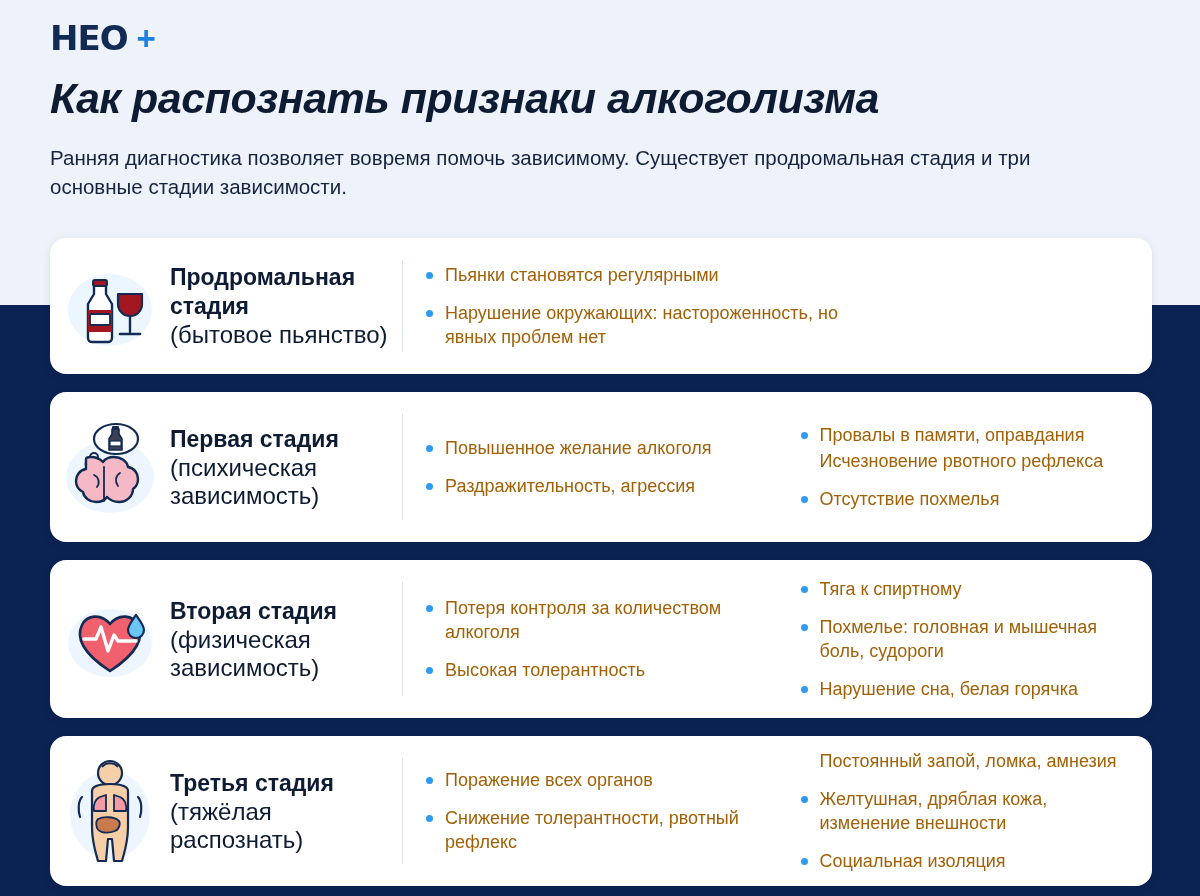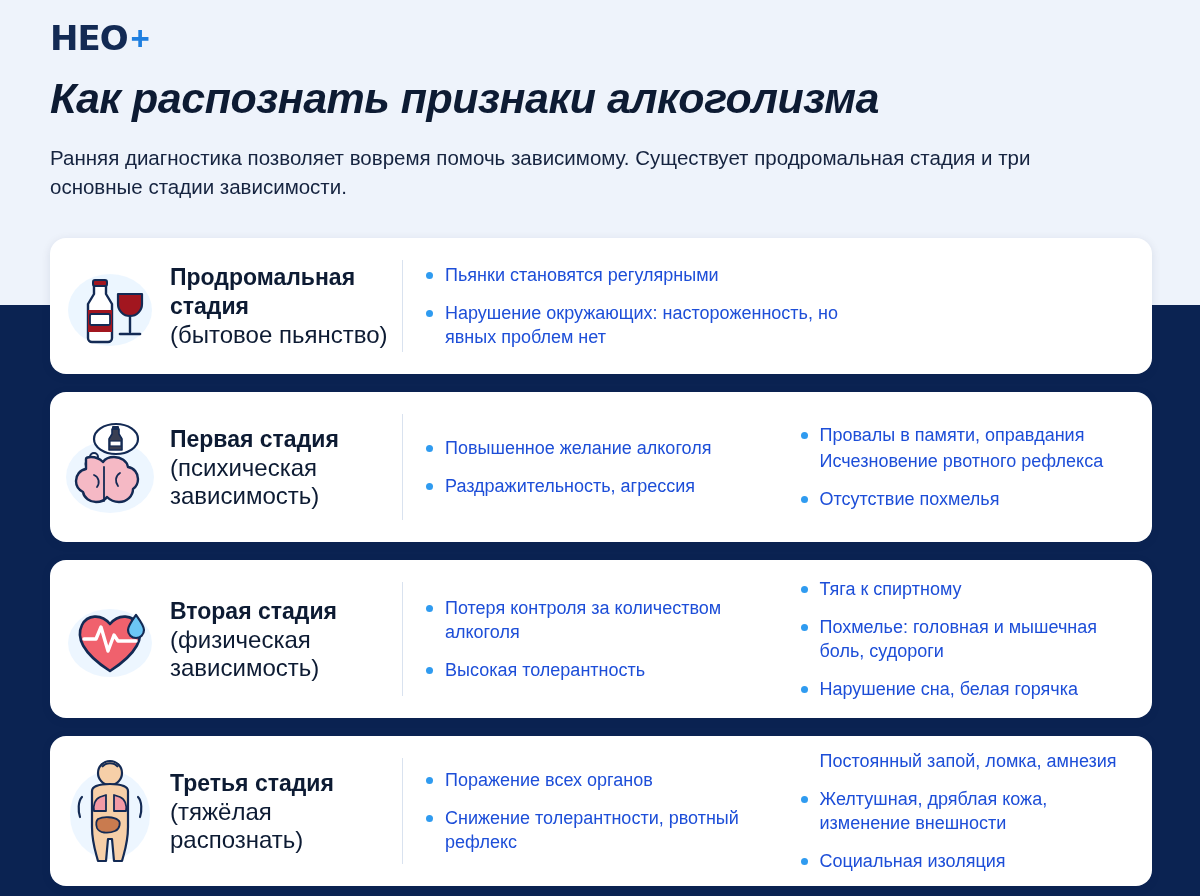--- a/index.html
+++ b/index.html
@@ -35,21 +35,21 @@
     inset: 0;
   }
 
   
   .logo {
     position: absolute;
     left: 50px;
     top: 18px;
     display: flex;
     align-items: center;
-    gap: 2px;
+    gap: 8px;
   }
   .logo-text {
     font-size: 34px;
     font-weight: bold;
     letter-spacing: -1px;
     color: #132a54;
     font-family: "DejaVu Sans", sans-serif;
   }
   .logo-plus {
     font-size: 33px;
@@ -142,21 +142,21 @@
     list-style: none;
     margin: 0;
     padding: 0;
   }
   ul.bullets li {
     position: relative;
     padding-left: 20px;
     margin: 0 0 14px 0;
     font-size: 18px;
     line-height: 24px;
-    color: #1d4ed8;
+    color: #a16207;
   }
   ul.bullets li:last-child { margin-bottom: 0; }
   ul.bullets li::before {
     content: "";
     position: absolute;
     left: 1px;
     top: 9px;
     width: 7px;
     height: 7px;
     border-radius: 50%;

